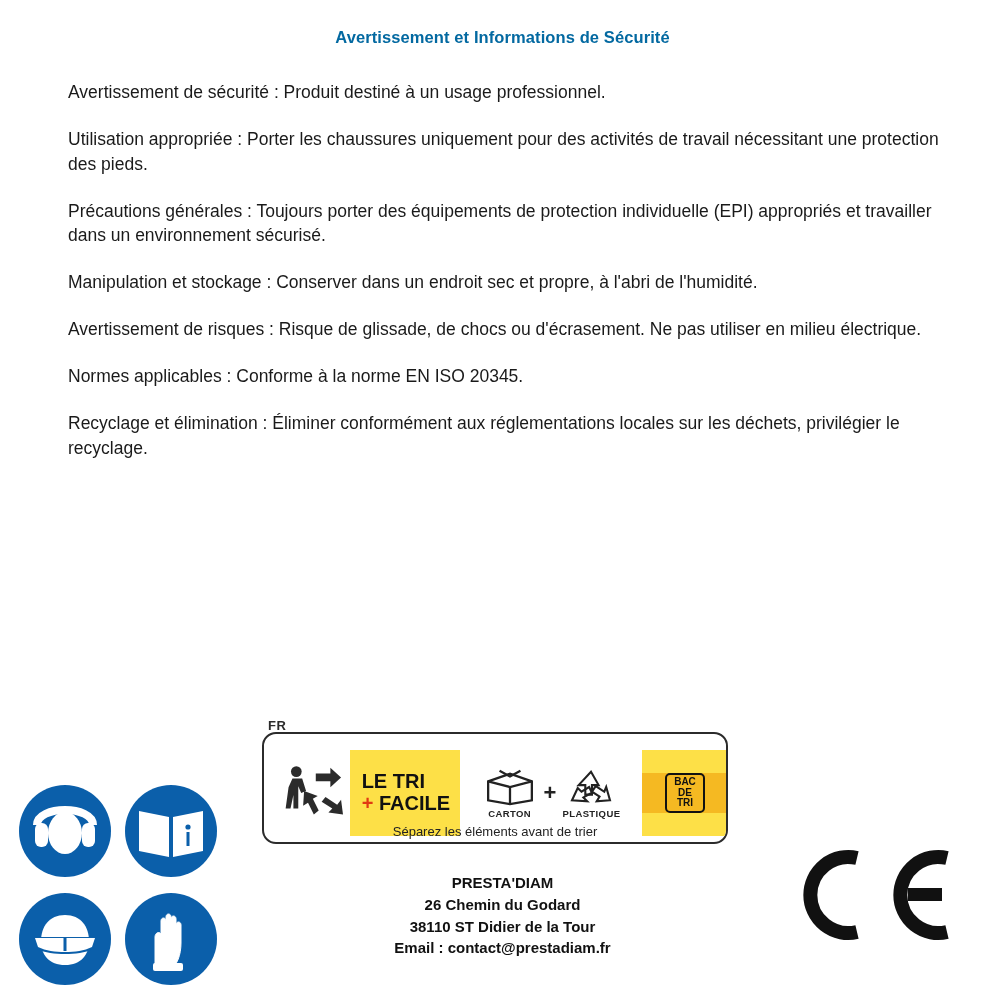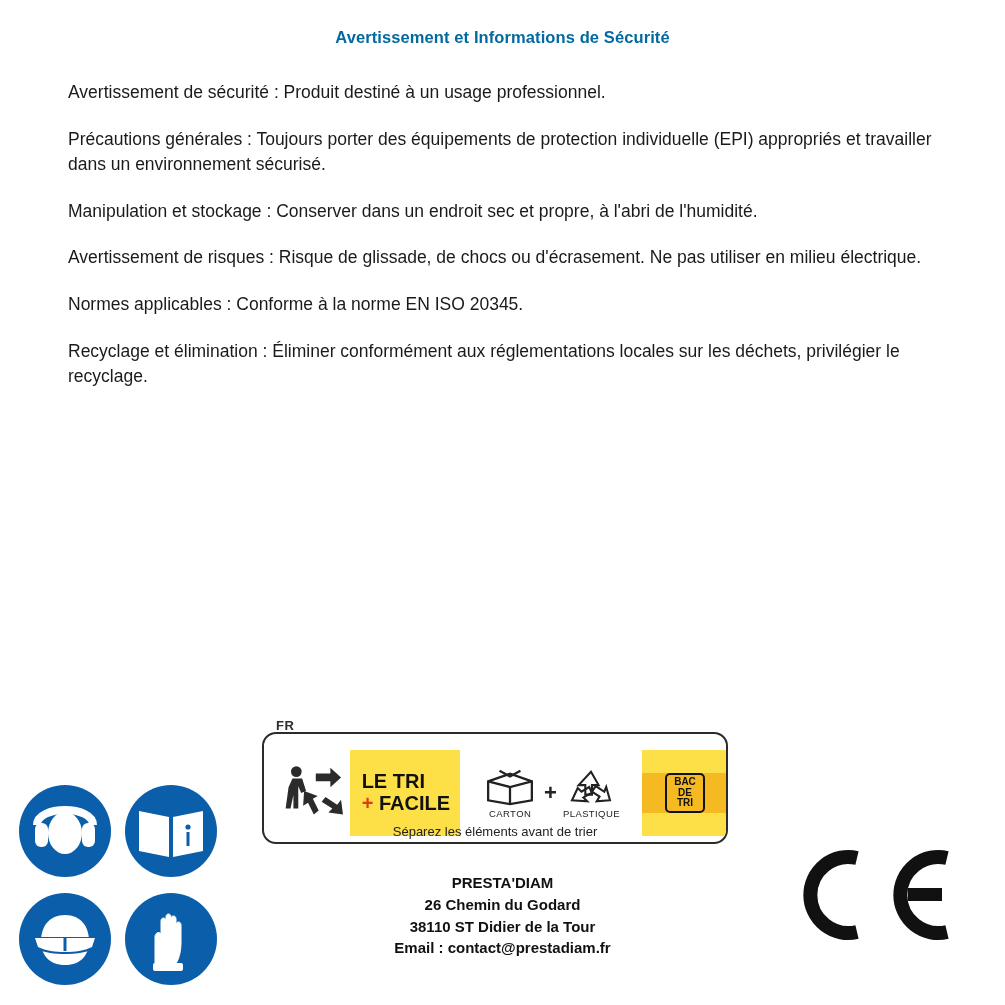--- a/index.html
+++ b/index.html
@@ -87,21 +87,20 @@
     overflow: hidden;
   }
   .fr-tag {
     position: absolute;
     left: 6px;
     top: 0px;
     font-size: 13px;
     font-weight: bold;
     color: #2b2b2b;
     letter-spacing: 0.5px;
-    margin-left: 8px;
   }
   .triman-inner {
     position: absolute;
     left: 2px;
     top: 16px;
     width: 462px;
     height: 86px;
     display: flex;
     align-items: stretch;
   }
@@ -132,21 +131,21 @@
     background: #ffffff;
     height: 86px;
     width: 182px;
     display: flex;
     align-items: center;
     justify-content: center;
     gap: 6px;
   }
   .mini-lab {
     font-size: 9.5px;
-    font-weight: normal;
+    font-weight: bold;
     letter-spacing: 0.4px;
     text-align: center;
     color: #222;
     margin-top: 2px;
   }
   .mini-item { display: flex; flex-direction: column; align-items: center; }
   .plus-sign { font-size: 22px; font-weight: bold; color: #222; }
   .tri-arrow {
     width: 86px;
     background: #f5b922;
@@ -201,20 +200,21 @@
 </style>
 </head>
 <body>
 
 <div class="page">
 
   <div class="doc-title">Avertissement et Informations de Sécurité</div>
 
   <div class="body-text">
     <p class="para">Avertissement de sécurité : Produit destiné à un usage professionnel.</p>
+    <p class="para">Utilisation appropriée : Porter les chaussures uniquement pour des activités de travail nécessitant une protection des pieds.</p>
     <p class="para">Précautions générales : Toujours porter des équipements de protection individuelle (EPI) appropriés et travailler dans un environnement sécurisé.</p>
     <p class="para">Manipulation et stockage : Conserver dans un endroit sec et propre, à l'abri de l'humidité.</p>
     <p class="para">Avertissement de risques : Risque de glissade, de chocs ou d'écrasement. Ne pas utiliser en milieu électrique.</p>
     <p class="para">Normes applicables : Conforme à la norme EN ISO 20345.</p>
     <p class="para">Recyclage et élimination : Éliminer conformément aux réglementations locales sur les déchets, privilégier le recyclage.</p>
   </div>
 
   <div class="pictos">
 
     <div class="picto p1">

